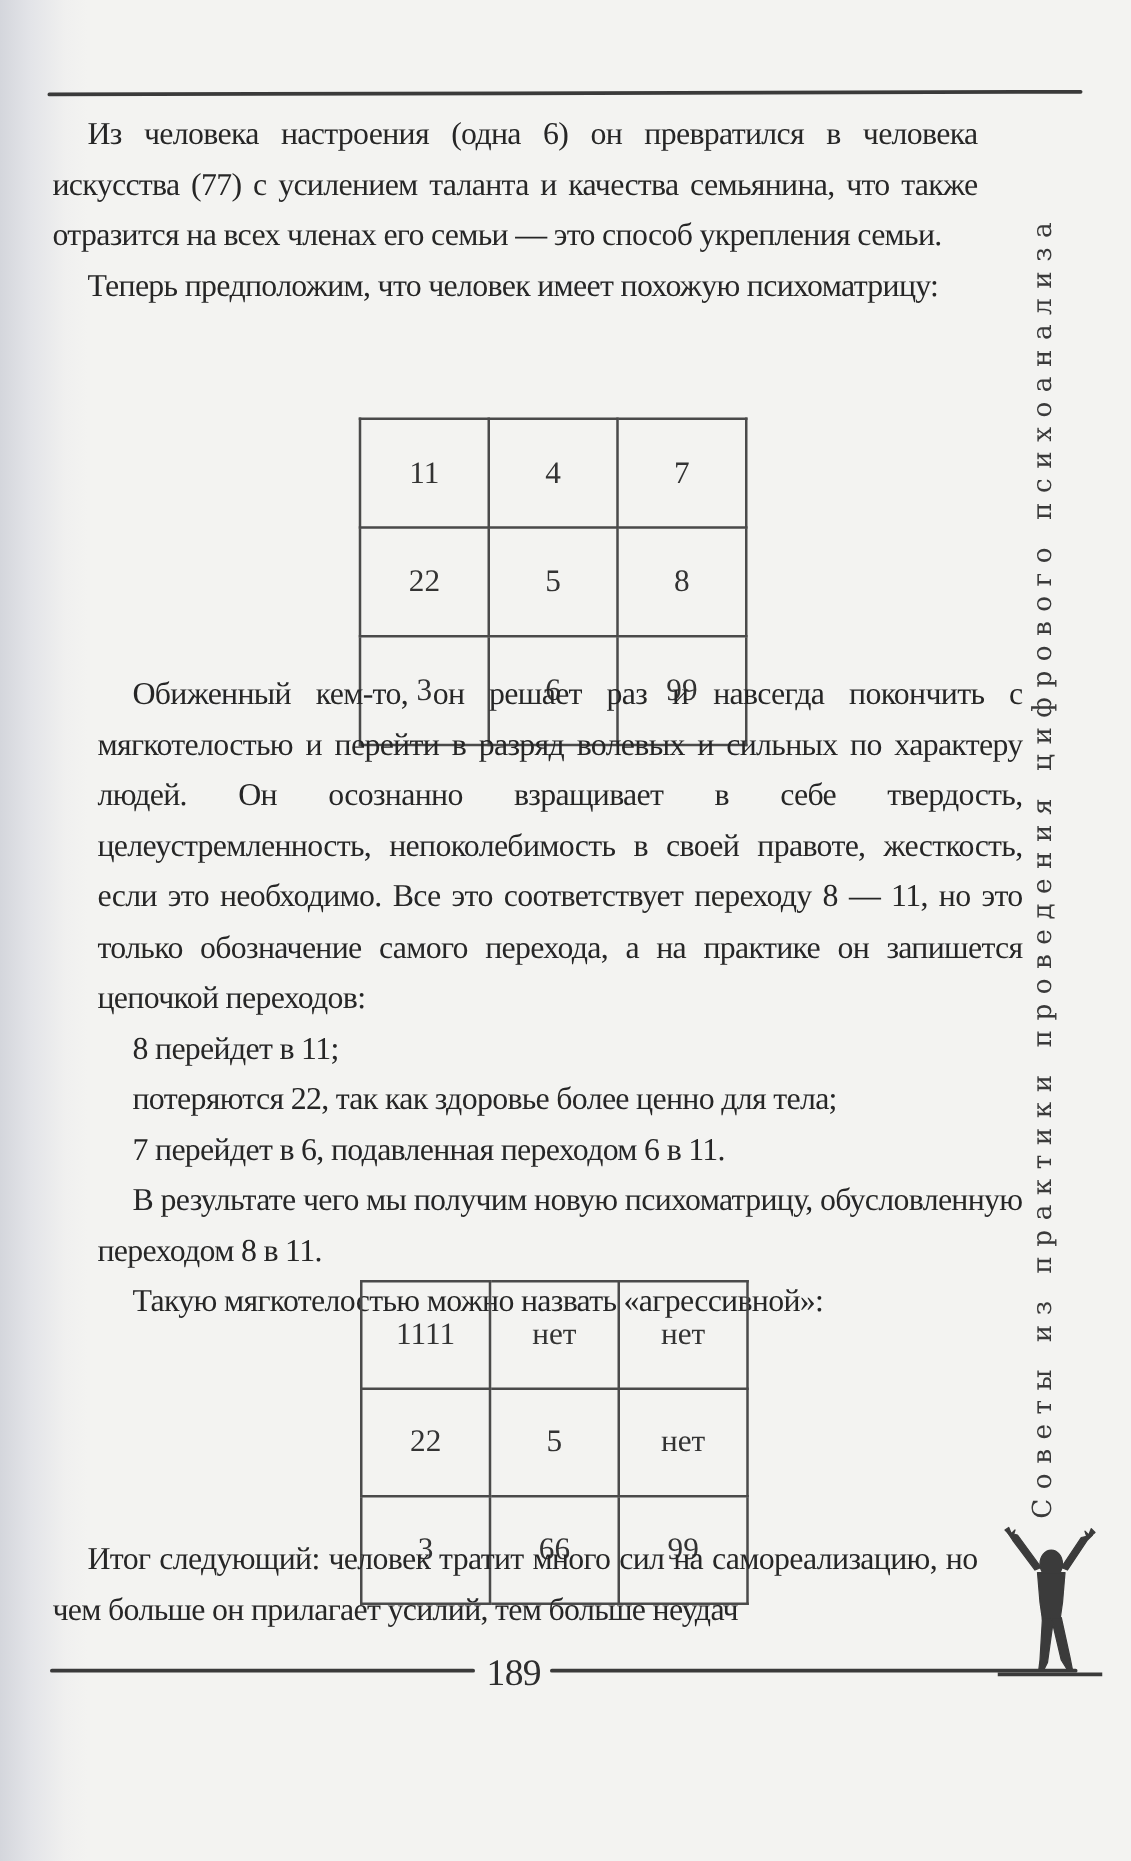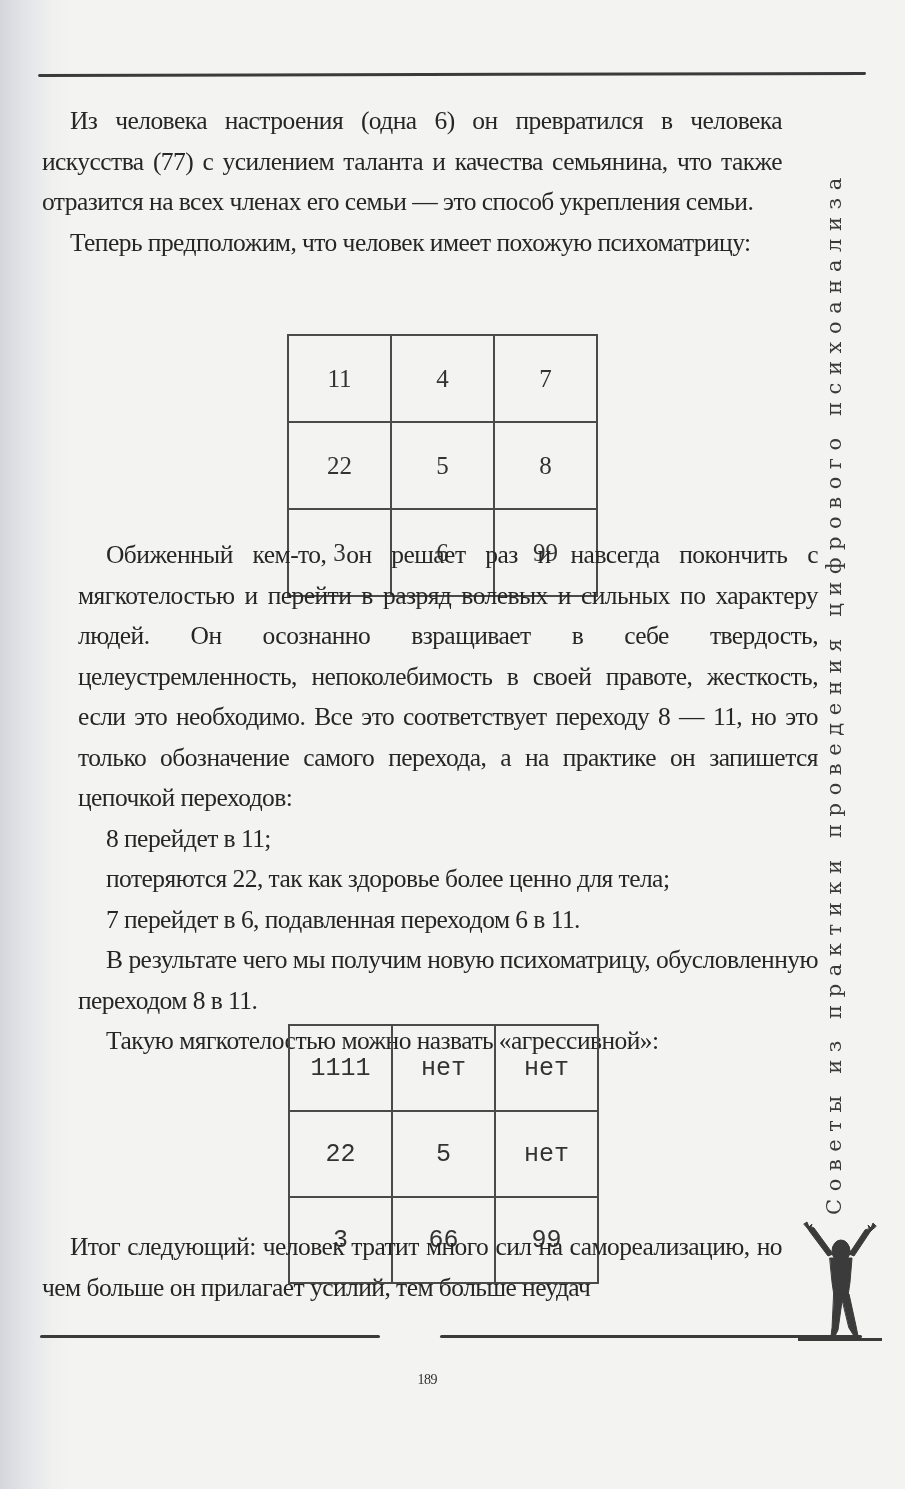--- a/index.html
+++ b/index.html
@@ -62,21 +62,21 @@
       color: #333;
     }
     .matrix td {
       border: 2.5px solid #4a4a4a;
       text-align: center;
       vertical-align: middle;
       padding: 12px;
     }
     .m1 { left: 287px; top: 334px; }
     .m1 td { width: 77px; height: 61px; }
-    .m2 { left: 288px; top: 1024px; font-family: Liberation Mono, monospace; }
+    .m2 { left: 288px; top: 1024px; }
     .m2 td { width: 77px; height: 60px; }
 
     .side-title {
       position: absolute;
       left: 822px;
       top: 100px;
       width: 40px;
       height: 1115px;
       writing-mode: vertical-rl;
       transform: rotate(180deg);
@@ -108,37 +108,37 @@
       left: 440px;
       top: 1335px;
       width: 422px;
       height: 3px;
       background: #3a3a3a;
       border-radius: 2px;
     }
     .page-number {
       position: absolute;
       left: 385px;
-      top: 1372px;
+      top: 1322px;
       width: 52px;
-      text-align: right;
-      font-size: 14px;
+      text-align: center;
+      font-size: 30px;
       color: #2e2e2e;
       letter-spacing: -0.5px;
     }
   </style>
 </head>
 <body>
 
 <div class="page">
   <div class="left-shadow"></div>
 
   <div class="top-rule"></div>
 
-  <div class="text-block" style="top: 101px;">
+  <div class="text-block" style="top: 87px;">
     <p>Из человека настроения (одна 6) он превратился в человека искусства (77) с усилением таланта и качества семьянина, что также отразится на всех членах его семьи — это способ укрепления семьи.</p>
     <p>Теперь предположим, что человек имеет похожую психоматрицу:</p>
   </div>
 
   <table class="matrix m1">
     <tbody>
         <tr>
       <td>11</td>
       <td>4</td>
       <td>7</td>

